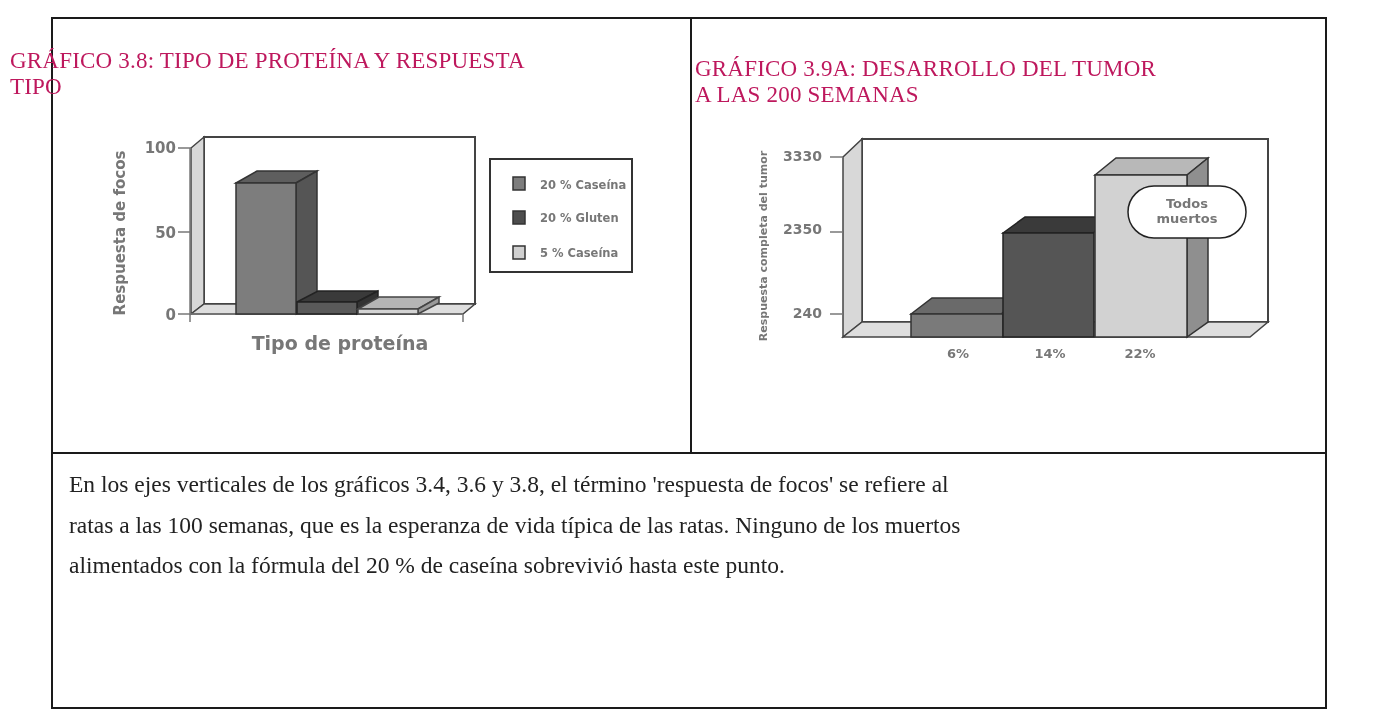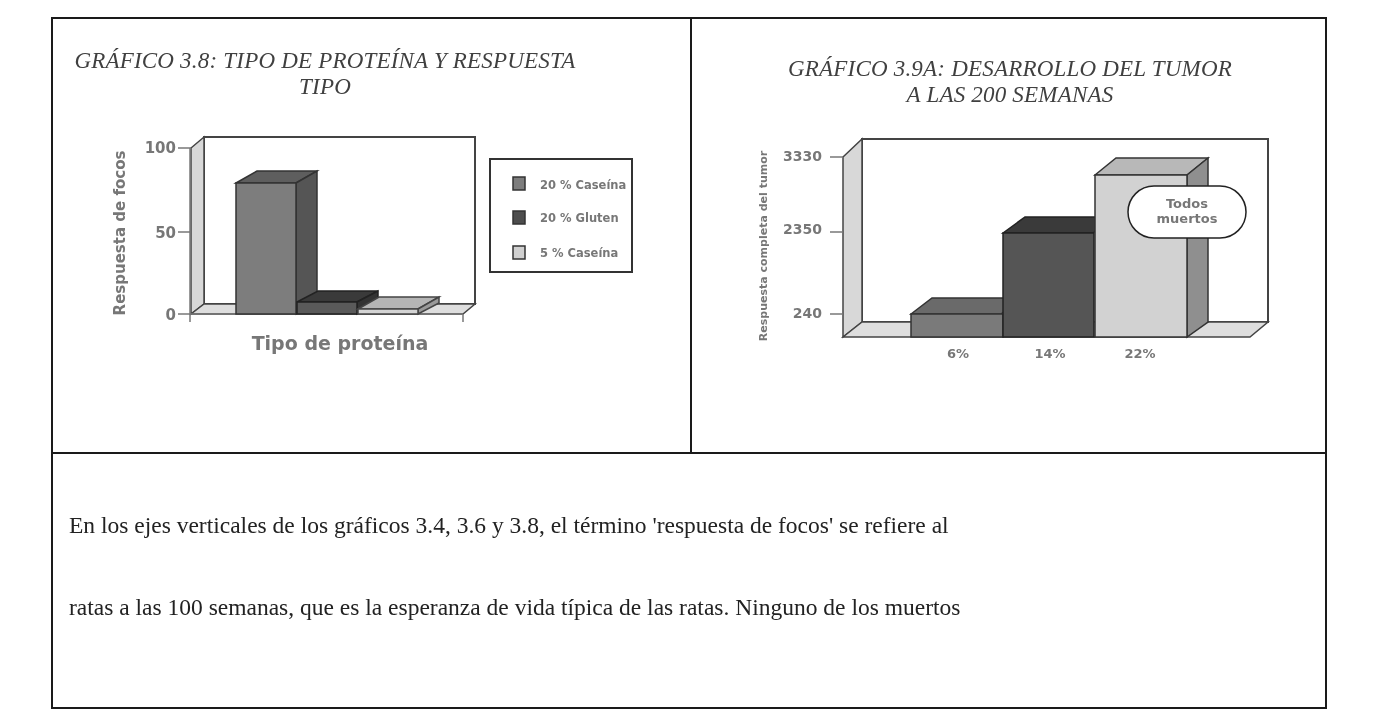--- a/index.html
+++ b/index.html
@@ -1,25 +1,25 @@
 <!DOCTYPE html>
 <html><head>
   <meta charset="utf-8">
   <style>
     html, body { margin: 0; padding: 0; background: #ffffff; }
     body { width: 1380px; height: 716px; position: relative; overflow: hidden; font-family: "Liberation Serif", serif; }
     .frame { position: absolute; left: 51px; top: 17px; width: 1276px; height: 692px; border: 2px solid #1a1a1a; box-sizing: border-box; }
     .vdiv { position: absolute; left: 637px; top: 0; width: 2px; height: 434px; background: #1a1a1a; }
     .hdiv { position: absolute; left: 0; top: 433px; width: 100%; height: 2px; background: #1a1a1a; }
-    .chart-title { position: absolute; text-align: center; font-family: "Liberation Serif", serif; font-size: 23px; line-height: 26px; color: #404040; letter-spacing: 0.2px; font-style: italic; }
+    .chart-title { position: absolute; font-family: "Liberation Serif", serif; font-size: 23px; line-height: 26px; color: #be185d; letter-spacing: 0.2px; }
     #title1 { left: 10px; top: 48px; width: 630px; }
     #title2 { left: 695px; top: 48px; width: 630px; margin-top: 8px; }
     svg text { font-family: "DejaVu Sans", sans-serif; }
     .caption { position: absolute; left: 69px; top: 464px; width: 1240px; font-family: "Liberation Serif", serif; font-size: 23.5px; line-height: 40.5px; color: #222; }
-    .caption span { display: block; white-space: nowrap; margin-top: 41px; }
+    .caption span { display: block; white-space: nowrap; }
   </style>
 </head>
 <body>
 
 <div class="frame">
   <div class="vdiv"></div>
   <div class="hdiv"></div>
 </div>
 
 <div class="chart-title" id="title1">
@@ -124,13 +124,14 @@
   </g>
 
   <text x="958" y="358" text-anchor="middle" font-size="13" font-weight="bold" fill="#777">6%</text>
   <text x="1050" y="358" text-anchor="middle" font-size="13" font-weight="bold" fill="#777">14%</text>
   <text x="1140" y="358" text-anchor="middle" font-size="13" font-weight="bold" fill="#777">22%</text>
 </svg>
 
 <div class="caption">
   <span>En los ejes verticales de los gráficos 3.4, 3.6 y 3.8, el término 'respuesta de focos' se refiere al</span>
   <span>ratas a las 100 semanas, que es la esperanza de vida típica de las ratas. Ninguno de los muertos</span>
+  <span>alimentados con la fórmula del 20 % de caseína sobrevivió hasta este punto.</span>
 </div>
 
 </body></html>

